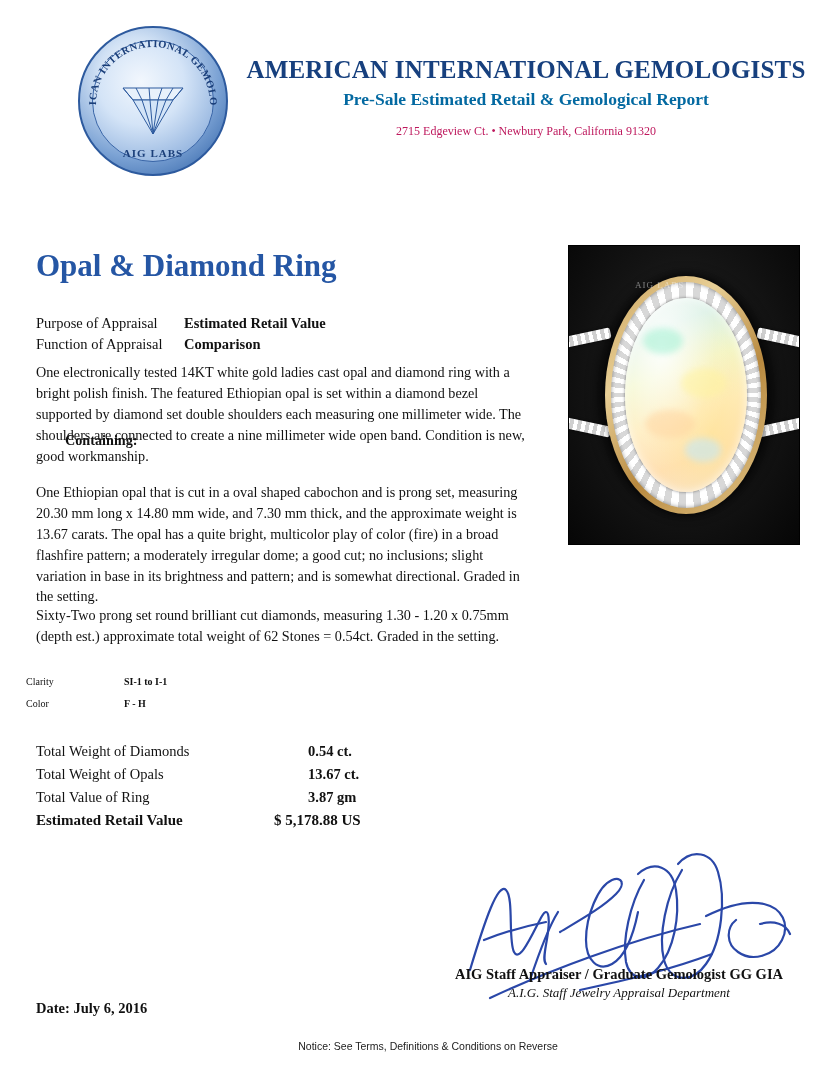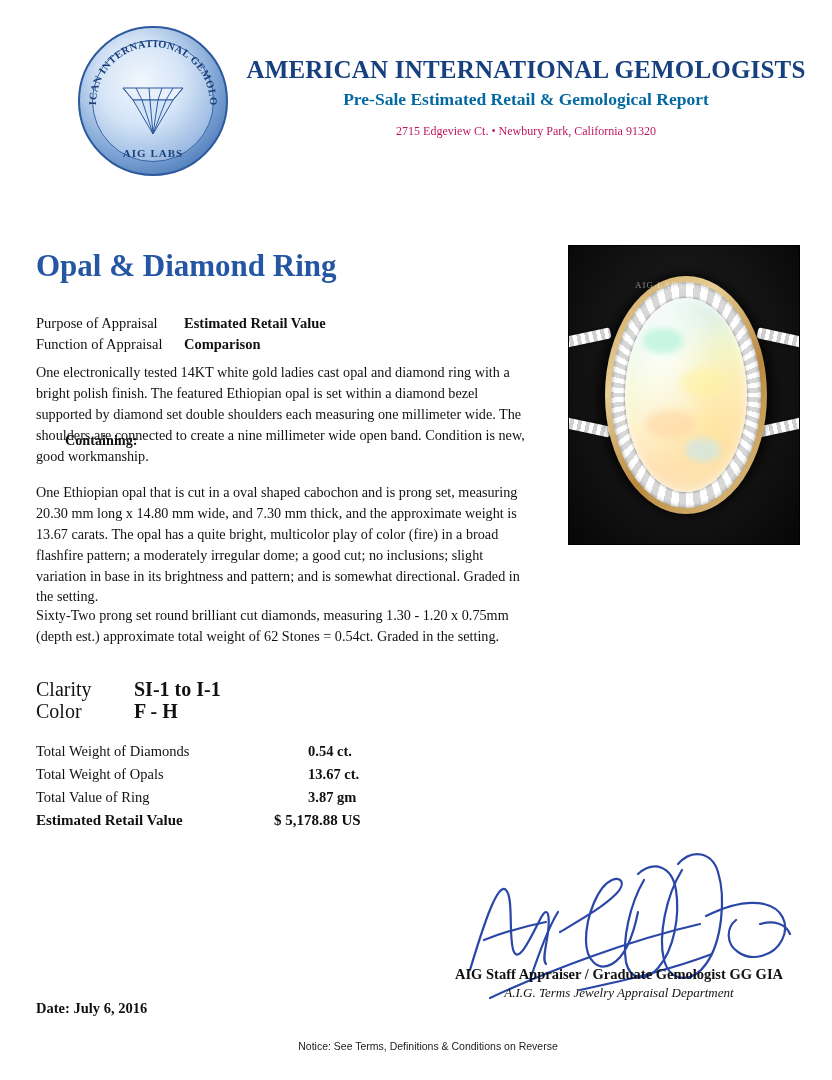--- a/index.html
+++ b/index.html
@@ -218,22 +218,22 @@
     font-size: 14.2px;
     line-height: 1.47;
     text-align: left;
   }
   .bold-head {
     font-weight: bold;
   }
 
   .spec-row {
     position: absolute;
-    left: 36px;
-    font-size: 20px;
+    left: 26px;
+    font-size: 10px;
     line-height: 1.55;
   }
   .spec-label {
     display: inline-block;
     width: 98px;
   }
   .spec-value {
     font-weight: bold;
   }
 
@@ -422,20 +422,20 @@
       <path d="M252,50 C236,76 228,116 234,140 C240,162 262,164 276,144 C292,122 296,78 288,52 C282,32 262,28 248,44"></path>
       <path d="M276,96 C296,86 316,80 334,84 C352,88 360,104 352,120 C344,136 322,142 308,132 C296,124 296,108 306,100"></path>
       <path d="M330,104 C344,100 356,104 360,114"></path>
       <path d="M60,178 C120,150 200,120 270,104"></path>
       <path d="M150,170 C196,160 240,150 282,134"></path>
     </svg>
   </div>
 
   <div class="sig-line">
     <div class="sig-name">AIG Staff Appraiser / Graduate Gemologist GG GIA</div>
-    <div class="sig-dept">A.I.G. Terms Jewelry Appraisal Department</div>
+    <div class="sig-dept">A.I.G. Staff Jewelry Appraisal Department</div>
   </div>
 
   <div class="date-line">Date: July 6, 2016</div>
 
   <div class="notice">Notice: See Terms, Definitions &amp; Conditions on Reverse</div>
 
 </div>
 
 </body></html>

